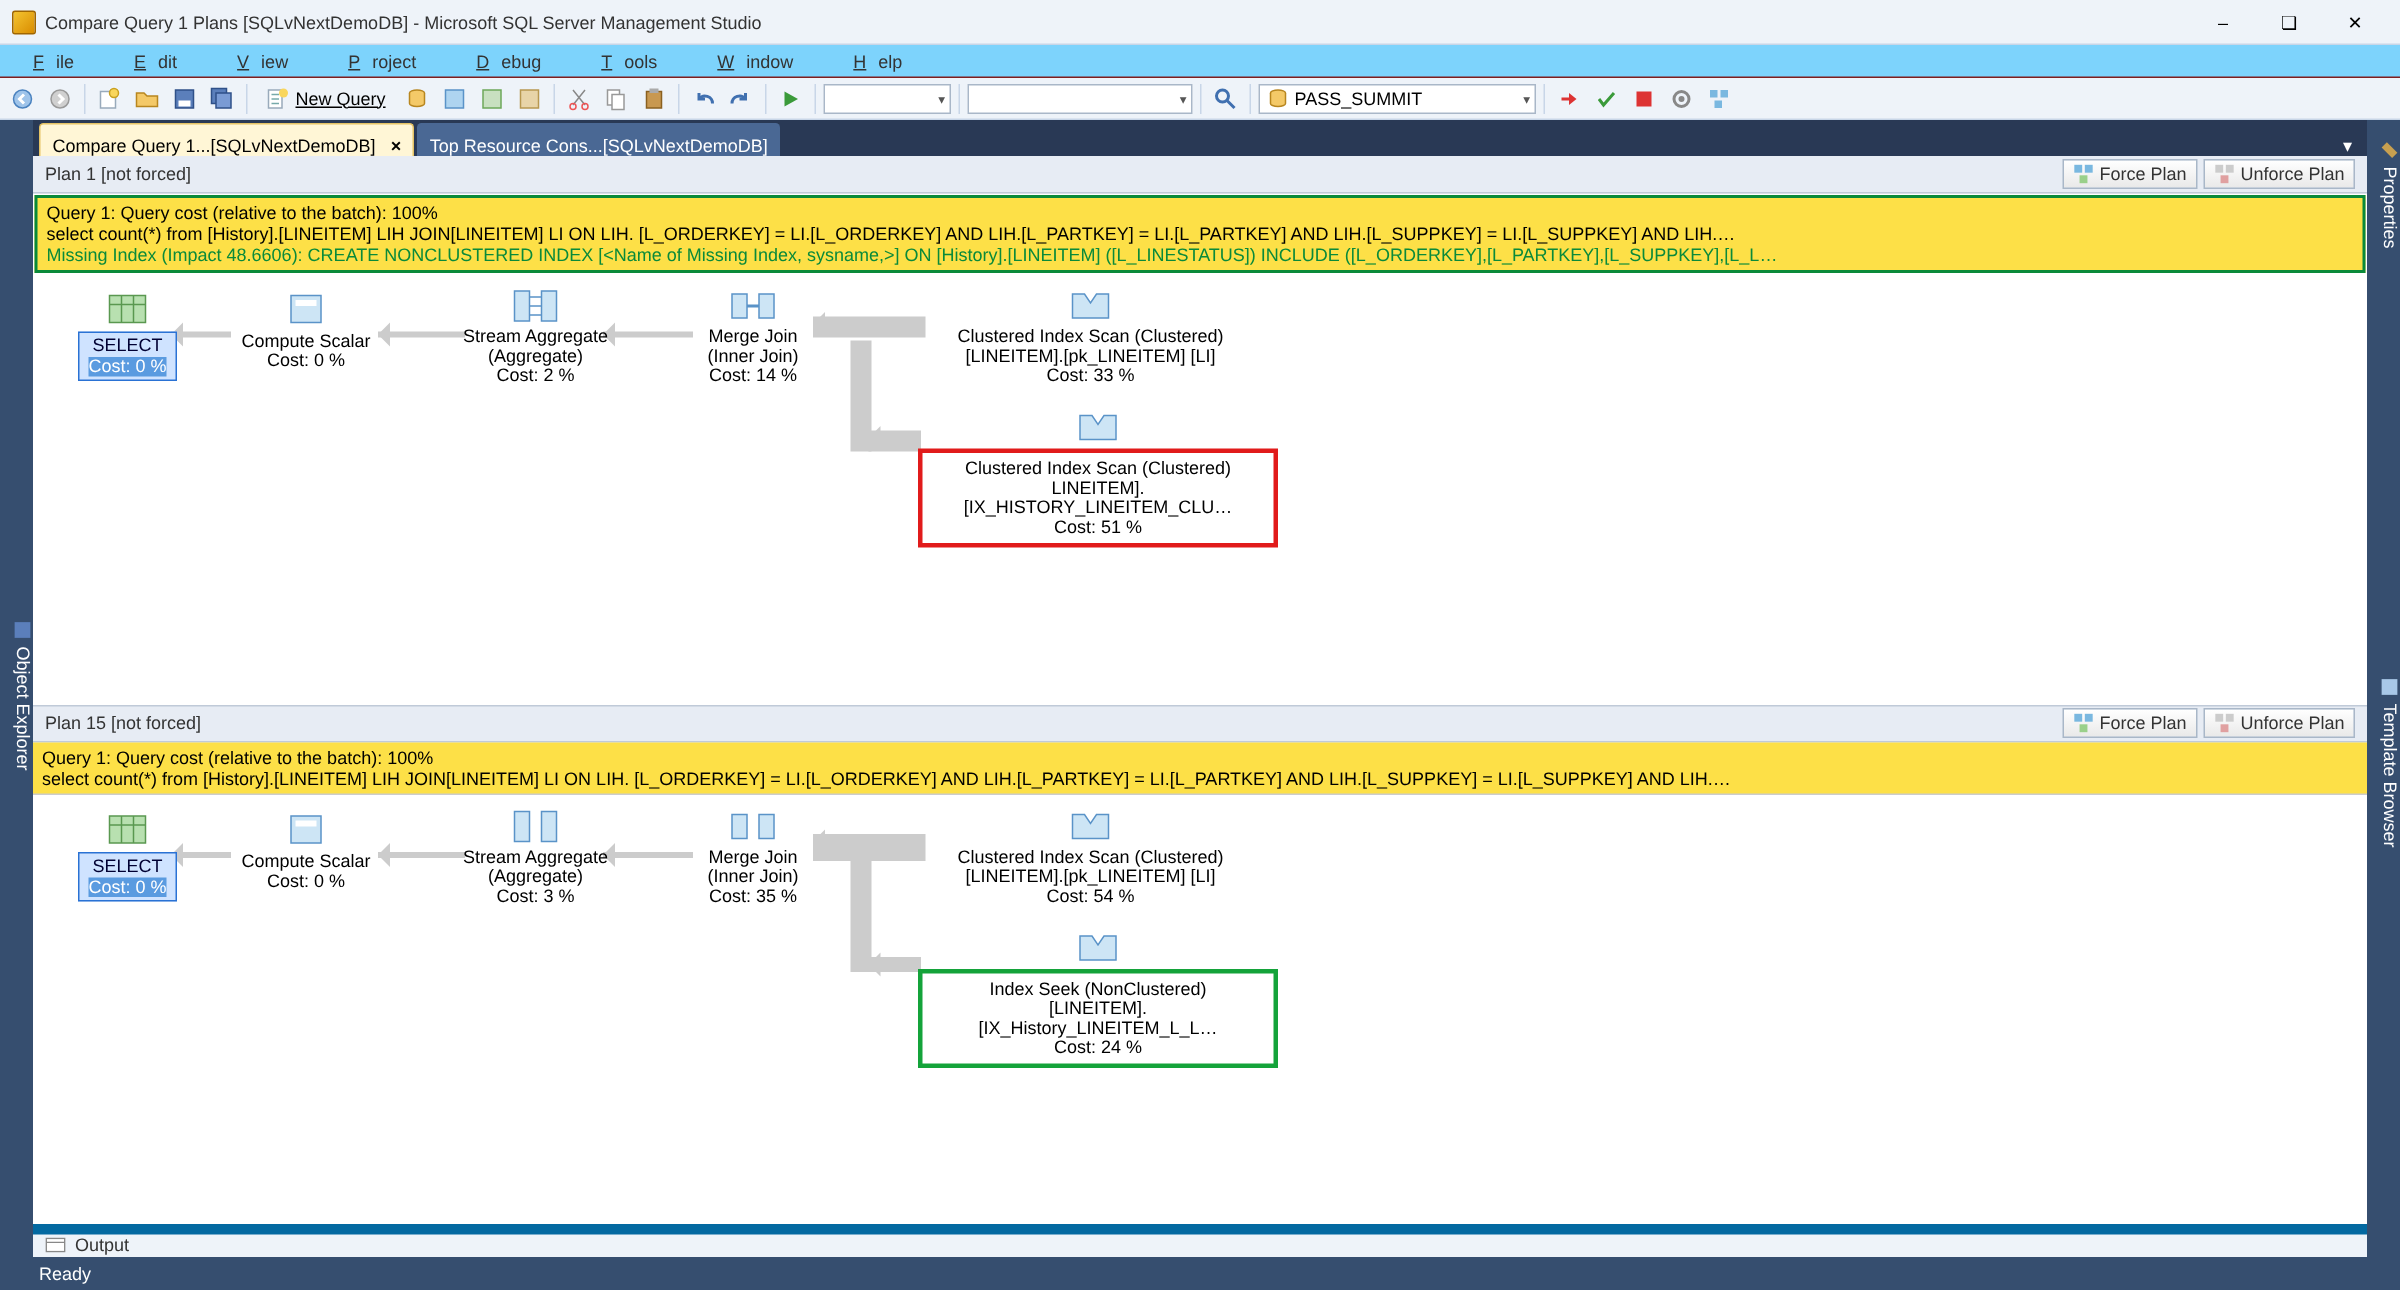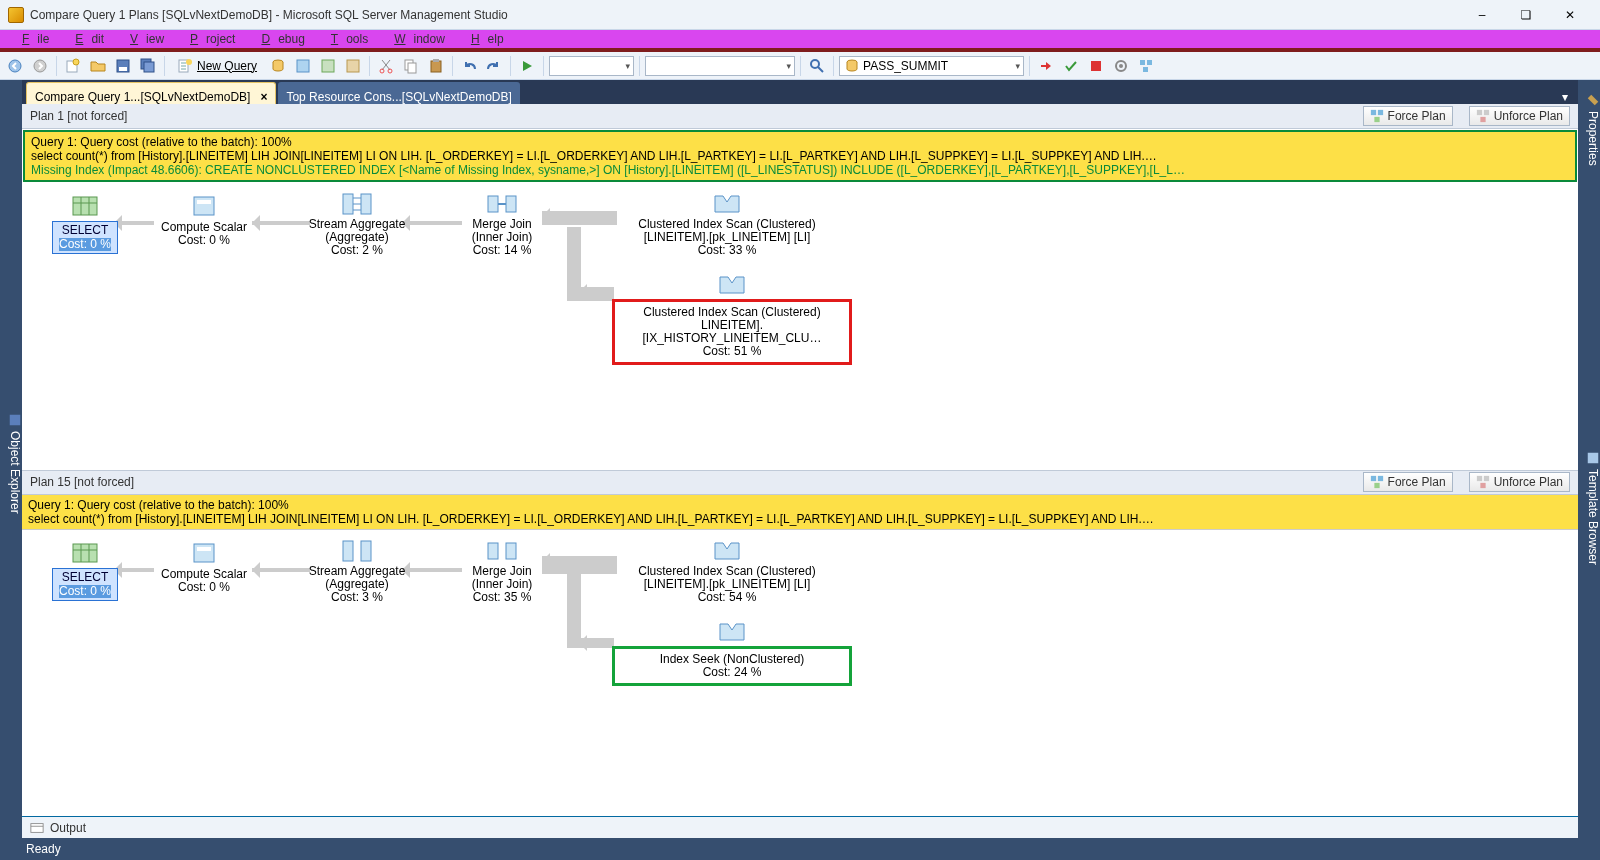--- a/index.html
+++ b/index.html
@@ -1,21 +1,21 @@
 <!DOCTYPE html>
 <html><head>
 <meta charset="utf-8">
 <style>
 *{box-sizing:border-box;margin:0;padding:0;font-family:"Segoe UI",Tahoma,sans-serif;font-size:12px}
 body{background:#fff;width:1600px;height:860px;overflow:hidden;display:flex;flex-direction:column}
 .titlebar{height:30px;background:#eef3f9;display:flex;align-items:center;padding:0 8px;color:#333;border-bottom:1px solid #c8d6e8}
 .titlebar .tb-icon{width:16px;height:16px;margin-right:6px;background:linear-gradient(135deg,#f4c430,#d98c00);border:1px solid #a06600;border-radius:2px}
 .titlebar .spacer{flex:1}
 .winbtn{width:44px;height:30px;display:flex;align-items:center;justify-content:center;color:#000}
-.menubar{height:22px;background:#d946ef;display:flex;align-items:center;padding:0 6px;gap:2px;border-bottom:4px solid #7f1d1d}
+.menubar{height:22px;background:#7dd3fc;display:flex;align-items:center;padding:0 6px;gap:16px;border-bottom:1px solid #7f1d1d}
 .menubar span{padding:2px 8px;color:#333;cursor:default}
 .menubar span .ul{text-decoration:underline}
 .toolbar{height:28px;background:#eef3f9;display:flex;align-items:center;padding:2px 4px;gap:3px;border-bottom:1px solid #c8d6e8}
 .tbtn{width:22px;height:22px;display:flex;align-items:center;justify-content:center;border:1px solid transparent;border-radius:2px}
 .tsep{width:1px;height:20px;background:#c8d6e8;margin:0 2px}
 .tbtn-wide{height:22px;padding:0 6px;display:flex;align-items:center;gap:4px;border:1px solid transparent;border-radius:2px;white-space:nowrap}
 .dropdown{height:20px;background:#fff;border:1px solid #a9b7c8;padding:0 18px 0 4px;font-size:11px;position:relative;display:flex;align-items:center;min-width:0}
 .dropdown::after{content:"▾";position:absolute;right:3px;font-size:9px;color:#555}
 .ti{width:16px;height:16px}
 .body-area{flex:1;display:flex;min-height:0}
@@ -23,40 +23,40 @@
 .sidetab.right{background:#364e6f}
 .main{flex:1;display:flex;flex-direction:column;background:#293955;min-width:0}
 .tabstrip{height:24px;background:#293955;display:flex;align-items:flex-end;padding:2px 4px 0 4px;gap:2px}
 .tab{height:22px;padding:0 8px;display:flex;align-items:flex-end;gap:6px;border-radius:3px 3px 0 0;font-size:11px;white-space:nowrap}
 .tab.active{background:#fff6d6;border:1px solid #e5c365;border-bottom:none;color:#000}
 .tab.inactive{background:#4a6894;color:#fff}
 .tab .x{font-weight:bold;font-size:12px;margin-left:4px}
 .doc{flex:1;background:#fff;display:flex;flex-direction:column;min-height:0;overflow:hidden}
 .planhdr{height:25px;background:#e7ecf4;border-bottom:1px solid #c0cad8;display:flex;align-items:center;padding:0 8px;color:#333}
 .planhdr .spacer{flex:1}
-.planbtn{height:20px;padding:0 6px;border:1px solid #a9b7c8;background:linear-gradient(#fff,#e9e9e9);display:flex;align-items:center;gap:4px;margin-left:16px;font-size:11px;cursor:default}
+.planbtn{height:20px;padding:0 6px;border:1px solid #a9b7c8;background:linear-gradient(#fff,#e9e9e9);display:flex;align-items:center;gap:4px;margin-left:4px;font-size:11px;cursor:default}
 .querytxt{background:#fde047;padding:3px 6px;font-family:Consolas,monospace;font-size:11.5px;line-height:14px;white-space:pre;overflow:hidden;border-bottom:1px solid #ccc}
 .querytxt.boxed{border:2px solid #0a8a3a;margin:1px}
 .querytxt .mi{color:#0a8a3a}
 .canvas{flex:1;position:relative;background:#fff;overflow:hidden}
 .node{position:absolute;text-align:center;font-family:Consolas,monospace;font-size:11px;line-height:13px;color:#000}
 .node .nicon{width:32px;height:24px;margin:0 auto 2px auto}
 .sel-box{border:1px solid #2a72d4;background:#cfe3ff;padding:2px 6px;font-family:Consolas,monospace;font-size:11px;color:#003;text-align:center}
 .sel-box .c{background:#5a9be0;color:#fff;display:block;margin-top:1px}
 .hlbox{border:3px solid;padding:4px 6px}
 .hlbox.red{border-color:#e11b1b}
 .hlbox.green{border-color:#14a33a}
 .arrow{position:absolute;background:#ccc}
 .arrow.h{height:10px}
 .arrow.h::before{content:"";position:absolute;left:-8px;top:-3px;border:8px solid transparent;border-right-color:#ccc}
 .arrow.thin{height:4px}
 .arrow.thin::before{top:-6px}
 .arrow.v{width:10px}
 .bottombar{height:22px;background:#364e6f;color:#fff;display:flex;align-items:center;padding:0 26px;font-size:11px}
-.outputbar{height:22px;background:#eef3f9;border-top:1px solid #0369a1;display:flex;align-items:center;padding:0 8px;gap:6px;color:#333}
+.outputbar{height:22px;background:#eef3f9;border-top:7px solid #0369a1;display:flex;align-items:flex-start;padding:0 8px;gap:6px;color:#333}
 svg{display:block}
 </style>
 </head>
 <body>
 
 <div class="titlebar">
   <div class="tb-icon"></div>
   <span>Compare Query 1 Plans [SQLvNextDemoDB] - Microsoft SQL Server Management Studio</span>
   <div class="spacer"></div>
   <div class="winbtn">–</div>
@@ -441,20 +441,21 @@
             <div>Cost: 54 %</div>
         </div>
         <div class="node" style="left:590px;top:90px;width:240px">
           <div class="nicon">
               <svg viewBox="0 0 32 24">
                 <path d="M4 4h8l4 6 4-6h8v16H4z" fill="#cde5f5" stroke="#5a93c8"></path>
               </svg>
             </div>
           <div class="hlbox green">
             <div>Index Seek (NonClustered)</div>
+              <div>[LINEITEM].[IX_History_LINEITEM_L_L…</div>
               <div>Cost: 24 %</div>
           </div>
         </div>
       </div>
 
     </div>
 
     <div class="outputbar">
       <svg width="14" height="14" viewBox="0 0 16 16">
           <rect x="1" y="3" width="14" height="10" fill="#fff" stroke="#888"></rect>

